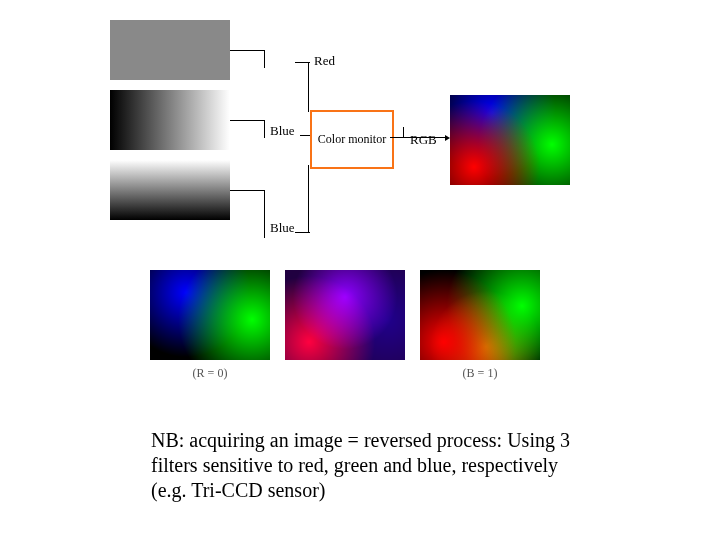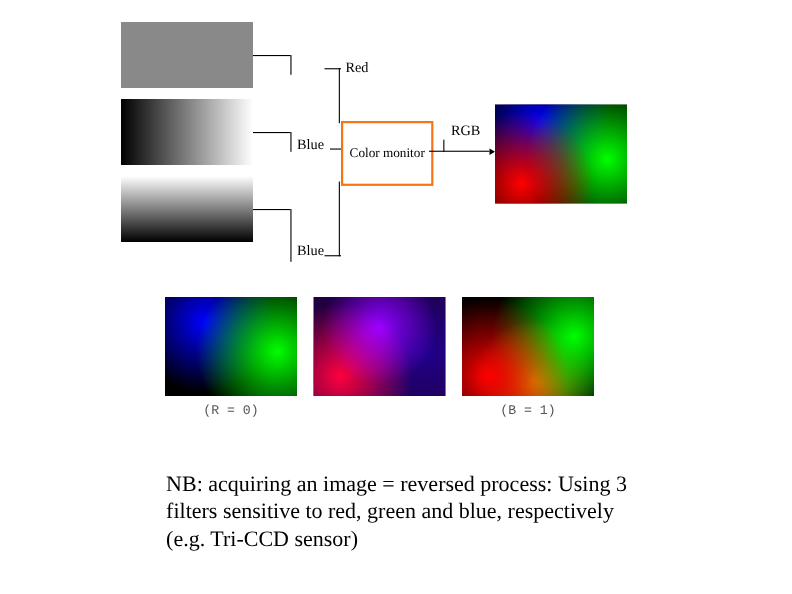--- a/index.html
+++ b/index.html
@@ -53,21 +53,21 @@
     height: 55px;
     border: 2px solid #f97316;
     background: #fff;
     display: flex;
     align-items: center;
     justify-content: center;
     text-align: center;
     font-size: 12px;
     line-height: 1.2;
   }
-  .lbl-rgb { left: 300px; top: 91px; }
+  .lbl-rgb { left: 300px; top: 112px; }
   .rgb-out {
     position: absolute;
     left: 340px;
     top: 75px;
     width: 120px;
     height: 90px;
     background:
       radial-gradient(circle at 20% 80%, rgba(255,0,0,1), rgba(255,0,0,0) 55%),
       radial-gradient(circle at 85% 55%, rgba(0,255,0,1), rgba(0,255,0,0) 65%),
       radial-gradient(circle at 35% 20%, rgba(0,0,255,1), rgba(0,0,255,0) 60%),
@@ -144,21 +144,21 @@
       radial-gradient(circle at 85% 55%, rgba(0,0,255,0.4), rgba(0,0,255,0) 65%),
       #200040;
   }
   .panel-b0 {
     background:
       radial-gradient(circle at 20% 80%, rgba(255,0,0,1), rgba(255,0,0,0) 60%),
       radial-gradient(circle at 85% 40%, rgba(0,255,0,1), rgba(0,255,0,0) 65%),
       radial-gradient(circle at 55% 85%, rgba(255,150,0,1), rgba(255,150,0,0) 55%),
       #000;
   }
-  .panel-lbl { margin-top: 6px; color: #555; font-family: Liberation Mono, monospace; }
+  .panel-lbl { margin-top: 6px; color: #555; font-family: Liberation Serif, serif; }
 
   .note {
     position: absolute;
     left: 151px;
     top: 428px;
     width: 430px;
     font-size: 20px;
     color: #000;
     line-height: 1.25;
   }

